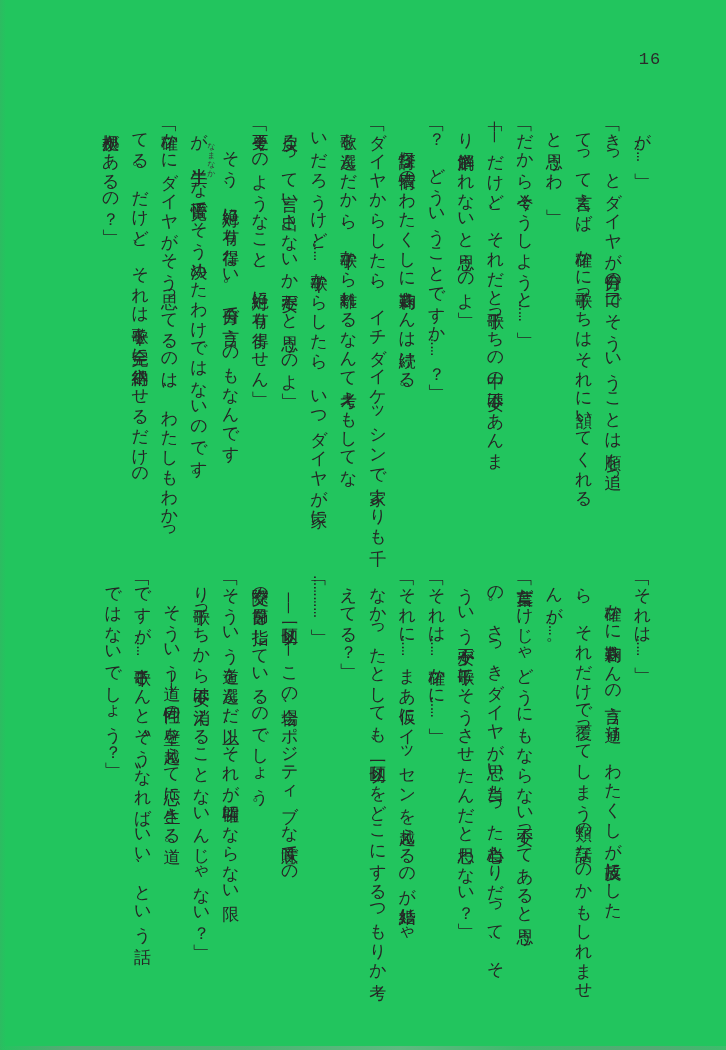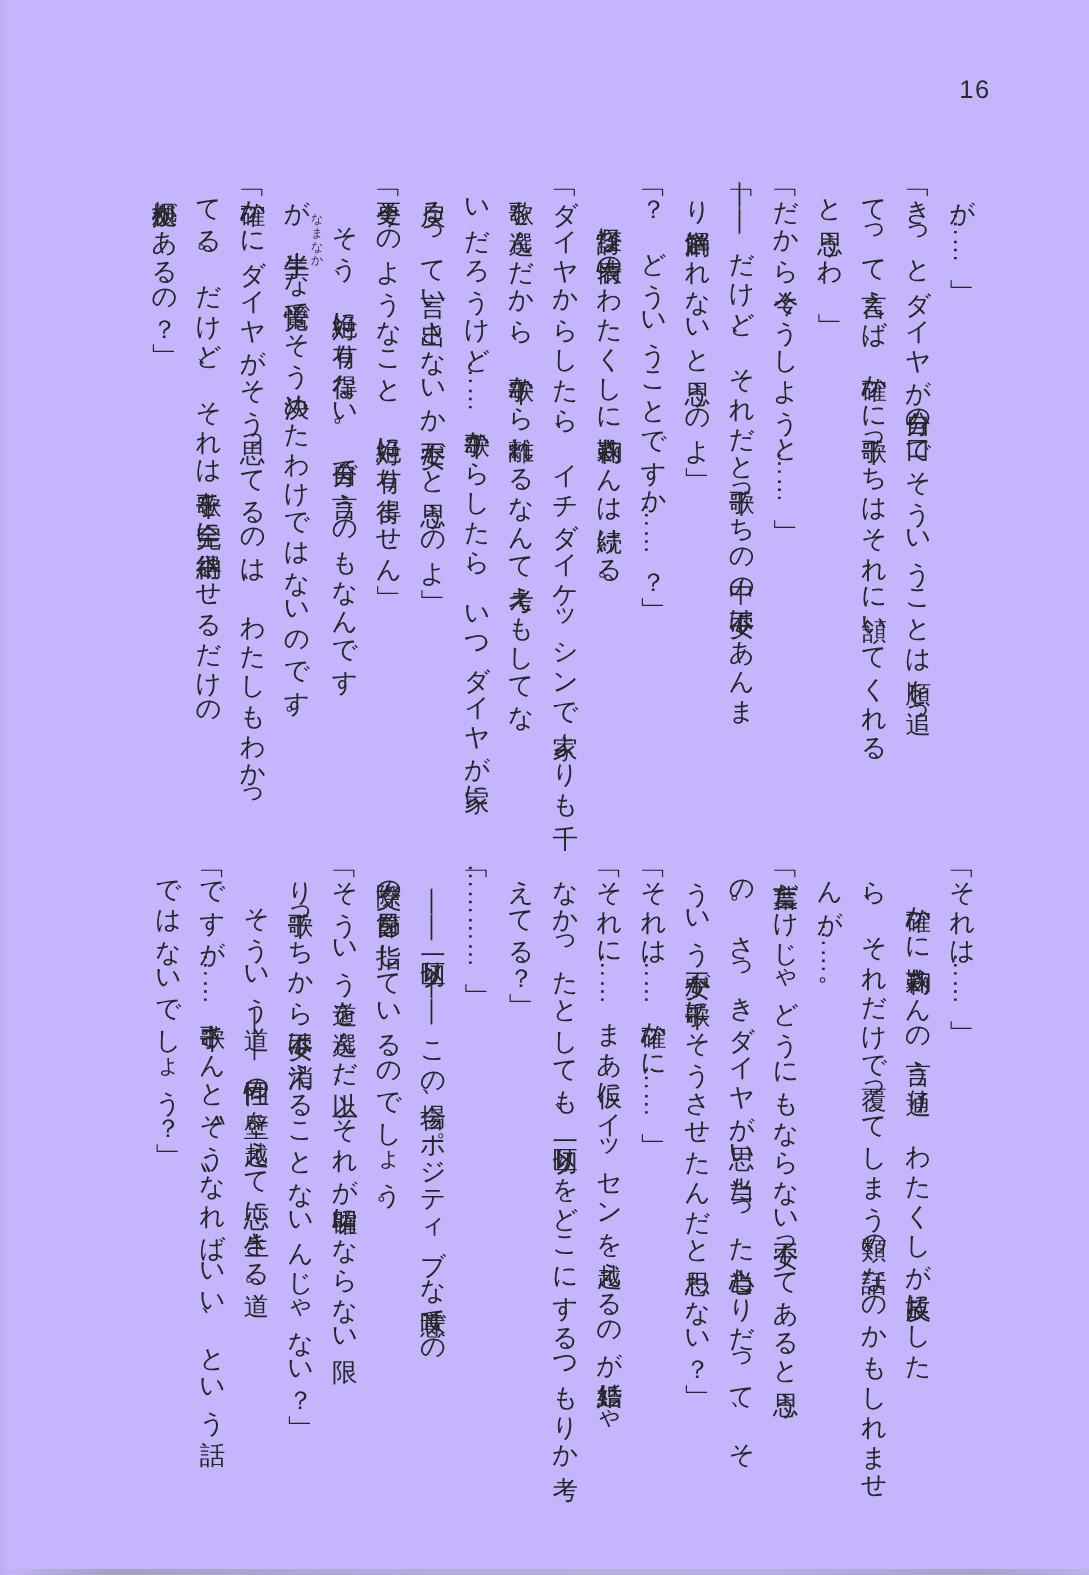--- a/index.html
+++ b/index.html
@@ -4,23 +4,23 @@
 <style>
   html, body {
     margin: 0;
     padding: 0;
     background: #e8e8e8;
   }
   .page {
     position: relative;
     width: 726px;
     height: 1050px;
-    background: #c4b5fd;
+    background: #22c55e;
     overflow: hidden;
-    font-family: Liberation Sans, sans-serif;
+    font-family: Liberation Mono, monospace;
     color: #242424;
   }
   .page-number {
     position: absolute;
     top: 50px;
     left: 628px;
     width: 44px;
     text-align: center;
     font-size: 17px;
     letter-spacing: 1px;

